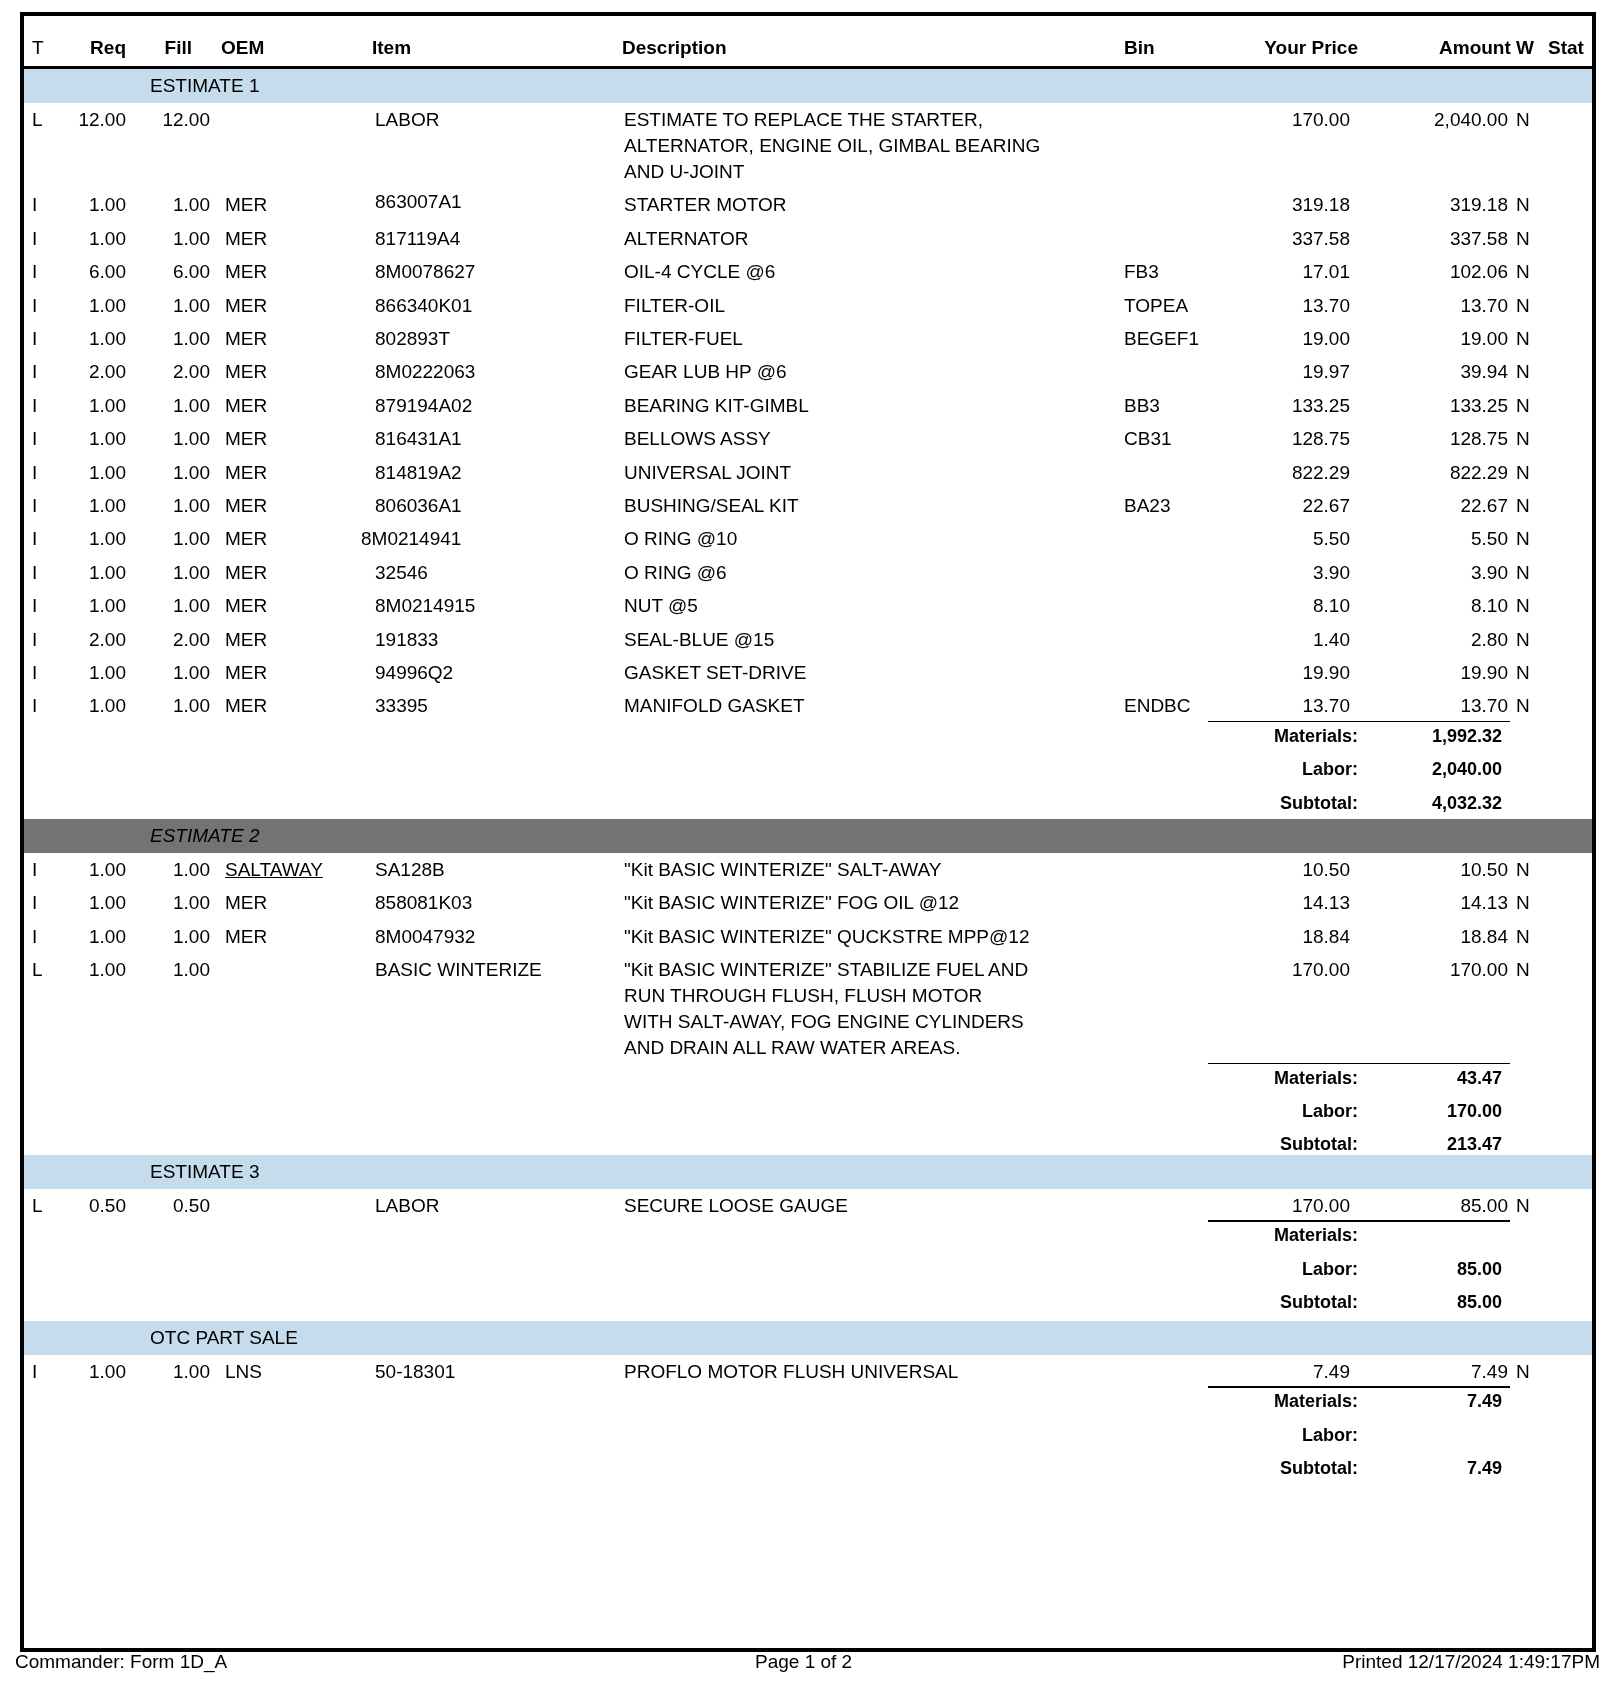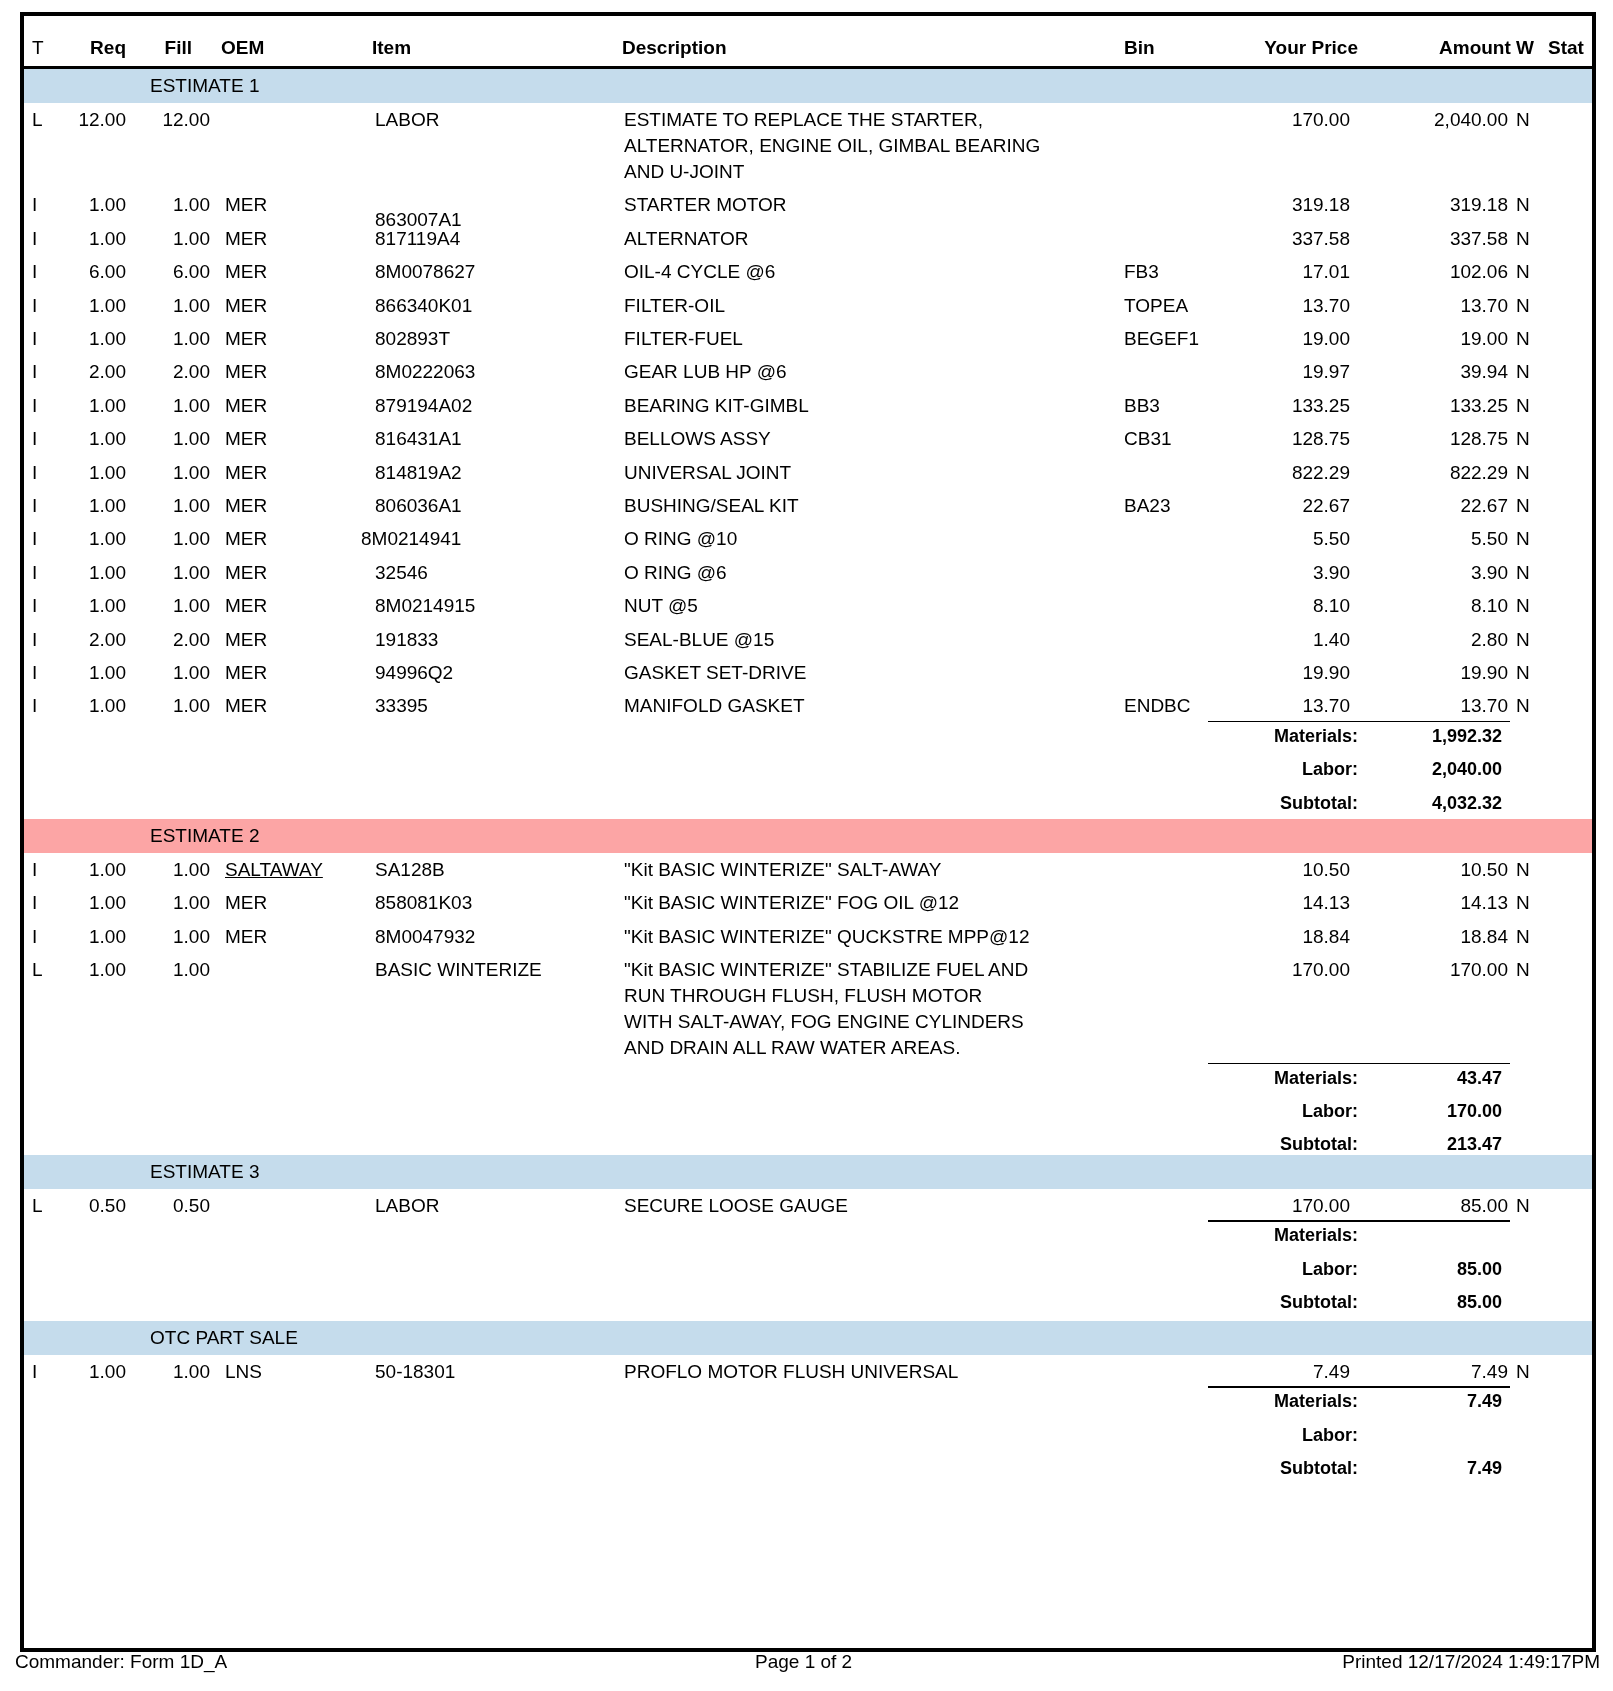--- a/index.html
+++ b/index.html
@@ -49,21 +49,21 @@
     <div class="cell" style="left:624px;top:133px;">ALTERNATOR, ENGINE OIL, GIMBAL BEARING</div>
     <div class="cell" style="left:624px;top:159px;">AND U-JOINT</div>
     <div class="cell" style="left:1124px;top:107px;"></div>
     <div class="cell r" style="left:1200px;width:150px;top:107px;">170.00</div>
     <div class="cell r" style="left:1380px;width:128px;top:107px;">2,040.00</div>
     <div class="cell" style="left:1516px;top:107px;">N</div>
     <div class="cell" style="left:32px;top:192.4px;">I</div>
     <div class="cell r" style="left:60px;width:66px;top:192.4px;">1.00</div>
     <div class="cell r" style="left:140px;width:70px;top:192.4px;">1.00</div>
     <div class="cell" style="left:225px;top:192.4px;">MER</div>
-    <div class="cell" style="left:375px;top:207px;">863007A1</div>
+    <div class="cell" style="left:375px;top:189px;">863007A1</div>
     <div class="cell" style="left:624px;top:192.4px;">STARTER MOTOR</div>
     <div class="cell" style="left:1124px;top:192.4px;"></div>
     <div class="cell r" style="left:1200px;width:150px;top:192.4px;">319.18</div>
     <div class="cell r" style="left:1380px;width:128px;top:192.4px;">319.18</div>
     <div class="cell" style="left:1516px;top:192.4px;">N</div>
     <div class="cell" style="left:32px;top:225.8px;">I</div>
     <div class="cell r" style="left:60px;width:66px;top:225.8px;">1.00</div>
     <div class="cell r" style="left:140px;width:70px;top:225.8px;">1.00</div>
     <div class="cell" style="left:225px;top:225.8px;">MER</div>
     <div class="cell" style="left:375px;top:225.8px;">817119A4</div>
@@ -212,21 +212,21 @@
     <div class="cell r" style="left:1200px;width:150px;top:693.3999999999997px;">13.70</div>
     <div class="cell r" style="left:1380px;width:128px;top:693.3999999999997px;">13.70</div>
     <div class="cell" style="left:1516px;top:693.3999999999997px;">N</div>
     <div class="sum-rule" style="top:720.7999999999997px;"></div>
     <div class="sum r" style="left:1180px;width:178px;top:723.7999999999997px;">Materials:</div>
     <div class="sum r" style="left:1380px;width:122px;top:723.7999999999997px;">1,992.32</div>
     <div class="sum r" style="left:1180px;width:178px;top:757.1999999999997px;">Labor:</div>
     <div class="sum r" style="left:1380px;width:122px;top:757.1999999999997px;">2,040.00</div>
     <div class="sum r" style="left:1180px;width:178px;top:790.5999999999997px;">Subtotal:</div>
     <div class="sum r" style="left:1380px;width:122px;top:790.5999999999997px;">4,032.32</div>
-    <div class="band" style="top:819px;background:#fca5a5;">
+    <div class="band" style="top:819px;background:#737373;font-style:italic;">
       <div class="band-label">ESTIMATE 2</div>
     </div>
     <div class="cell" style="left:32px;top:857px;">I</div>
     <div class="cell r" style="left:60px;width:66px;top:857px;">1.00</div>
     <div class="cell r" style="left:140px;width:70px;top:857px;">1.00</div>
     <div class="cell" style="left:225px;top:857px;text-decoration:underline;">SALTAWAY</div>
     <div class="cell" style="left:375px;top:857px;">SA128B</div>
     <div class="cell" style="left:624px;top:857px;">"Kit BASIC WINTERIZE" SALT-AWAY</div>
     <div class="cell" style="left:1124px;top:857px;"></div>
     <div class="cell r" style="left:1200px;width:150px;top:857px;">10.50</div>

